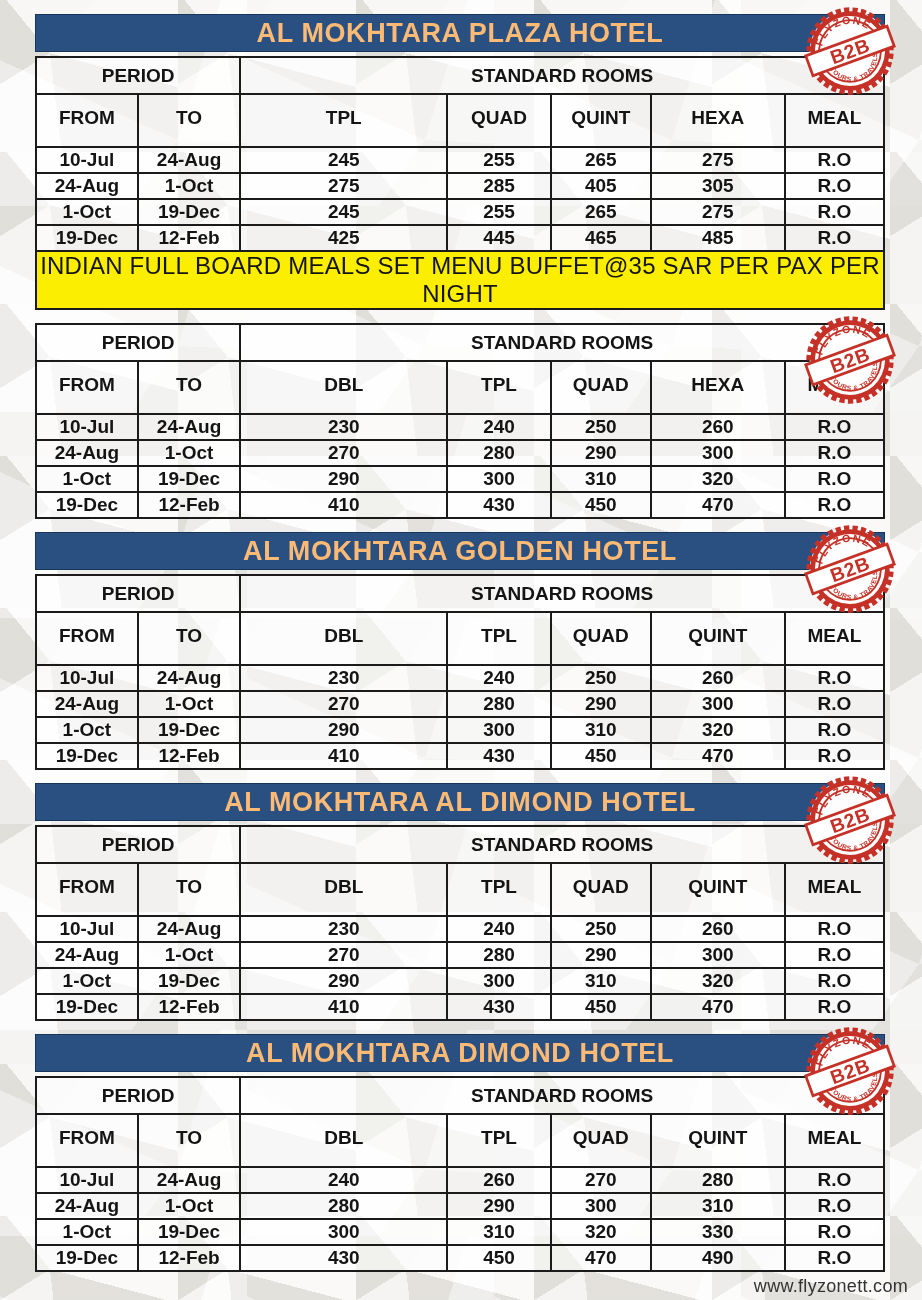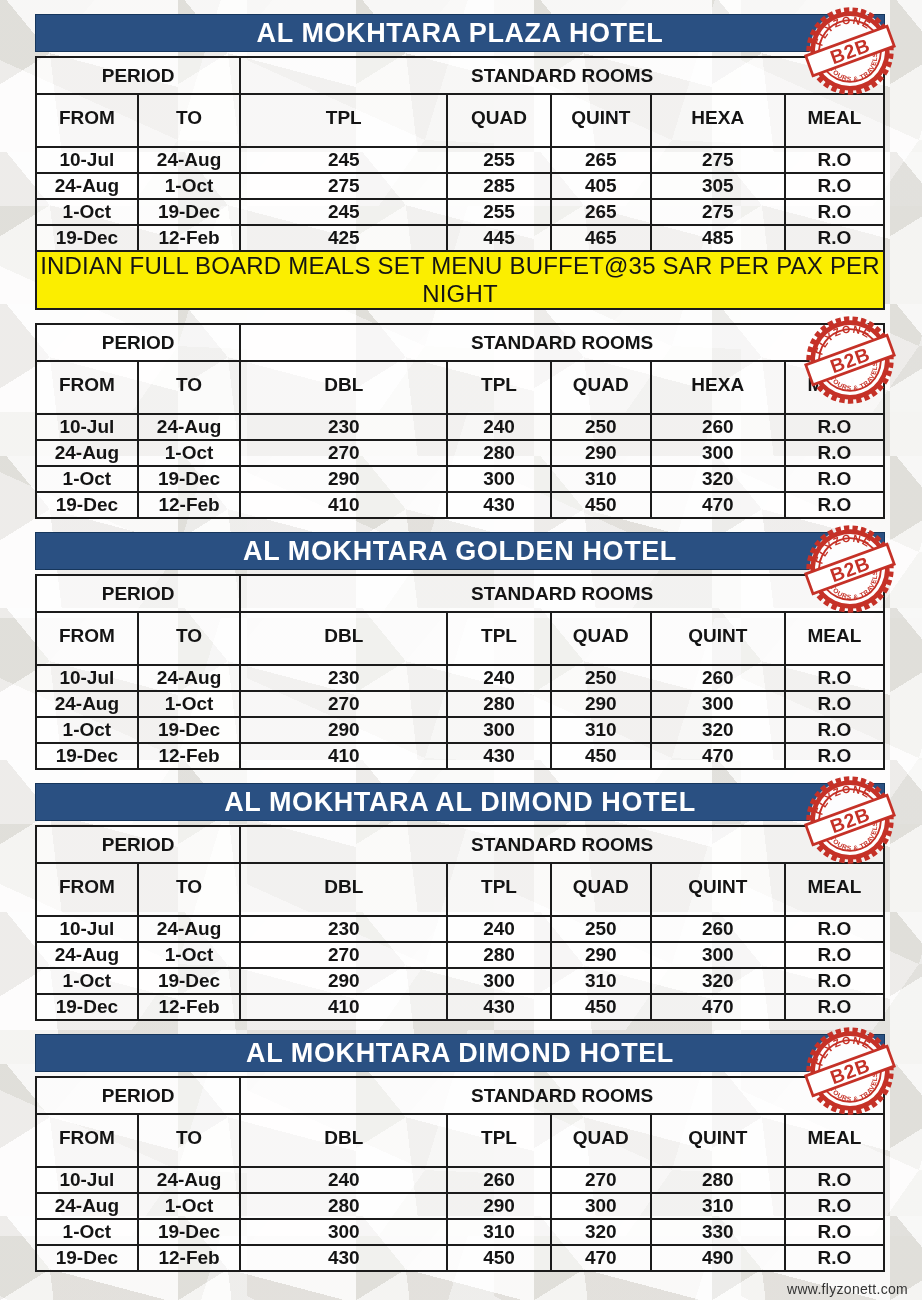--- a/index.html
+++ b/index.html
@@ -25,21 +25,21 @@
   }
   .block { position: relative; margin-bottom: 13px; }
   .titlebar {
     height: 38px;
     background: #2a5082;
     border: 1px solid #16365c;
     display: flex; align-items: center; justify-content: center;
     margin-bottom: 4px;
   }
   .title {
-    color: #ffffff; font-weight: bold; font-size: 27px; letter-spacing: .6px;
+    color: #fdba74; font-weight: bold; font-size: 27px; letter-spacing: .6px;
   }
   table.rates { width: 100%; border-collapse: collapse; table-layout: fixed; }
   table.rates th, table.rates td {
     border: 2px solid #1b1b1b;
     background: rgba(255,255,255,.55);
     text-align: center;
     color: #141414;
     overflow: hidden;
   }
   tr.grow th { height: 37px; font-size: 19px; font-weight: bold; }
@@ -55,21 +55,21 @@
   }
   .stamp {
     position: absolute; top: -9px; right: -11px;
     width: 92px; height: 92px; z-index: 5; display: block;
   }
   .st-top { font-size: 11.5px; font-weight: bold; letter-spacing: 1.6px; font-family: "Liberation Sans", sans-serif; }
   .st-bot { font-size: 7.2px;  font-weight: bold; letter-spacing: .6px;  font-family: "Liberation Sans", sans-serif; }
   .st-b2b { font-size: 21px;   font-weight: bold; letter-spacing: .8px;  font-family: "Liberation Sans", sans-serif; }
   .footer {
     position: absolute; right: 14px; bottom: 3px;
-    font-size: 14px; color: #333333; letter-spacing: .3px;
+    font-size: 18px; color: #333333; letter-spacing: .3px;
   }
 </style>
 </head>
 <body>
 
 <div class="page">
   <div id="tables-root">
       <section class="block">
     <div class="titlebar">
       <span class="title">AL MOKHTARA PLAZA HOTEL</span>

